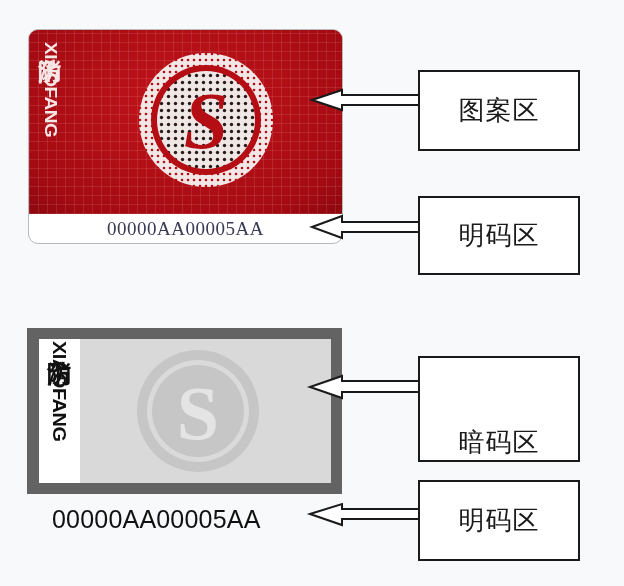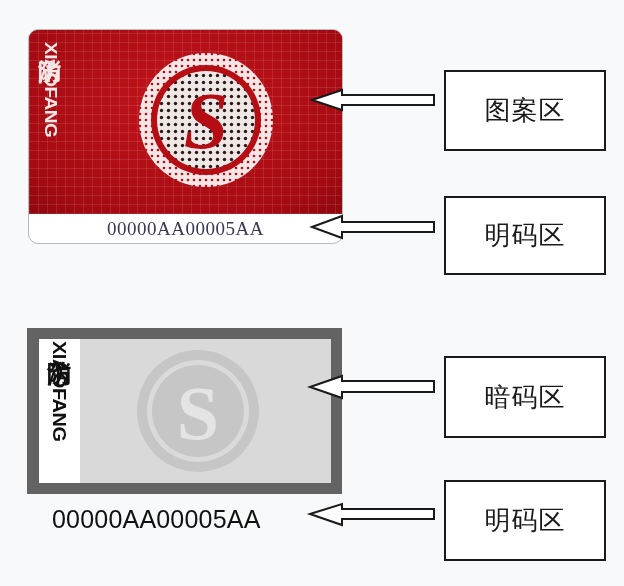--- a/index.html
+++ b/index.html
@@ -63,21 +63,21 @@
   .grey-vtext .en { font-size: 20px; font-family: "Liberation Sans", sans-serif; font-weight: bold; display: inline-block; transform: scaleX(0.9); letter-spacing: -0.5px; }
   .grey-emblem { position: absolute; left: 97px; top: 10px; width: 124px; height: 124px; }
   .grey-code {
     left: 52px; top: 501px; width: 256px; height: 36px;
     font-family: "Liberation Sans", sans-serif; font-size: 25px; color: #111111;
     line-height: 36px; letter-spacing: 0.2px; white-space: nowrap;
   }
 
   
   .label-box {
-    position: absolute; left: 444px; width: 162px;
+    position: absolute; left: 418px; width: 162px;
     border: 2px solid #1a1a1a; background: #ffffff; box-sizing: border-box;
     display: flex; align-items: center; justify-content: center;
     font-size: 26px; color: #1a1a1a; letter-spacing: 1px;
   }
   .arrow { position: absolute; }
 </style>
 </head>
 <body>
 
 <div class="abs red-card">
@@ -134,18 +134,18 @@
 <svg class="arrow" style="left:306px;top:500px;" width="130" height="30">
   <polygon points="4,14 36,4 36,9 128,9 128,19 36,19 36,25" fill="#ffffff" stroke="#1a1a1a" stroke-width="2"></polygon>
 </svg>
 
 <div class="label-box" style="top:70px;height:81px;">
   <span>图案区</span>
 </div>
 <div class="label-box" style="top:196px;height:79px;">
   <span>明码区</span>
 </div>
-<div class="label-box" style="top:356px;height:82px;">
+<div class="label-box" style="top:356px;height:106px;align-items:flex-end;">
   <span>暗码区</span>
 </div>
 <div class="label-box" style="top:480px;height:81px;">
   <span>明码区</span>
 </div>
 
 </body></html>

